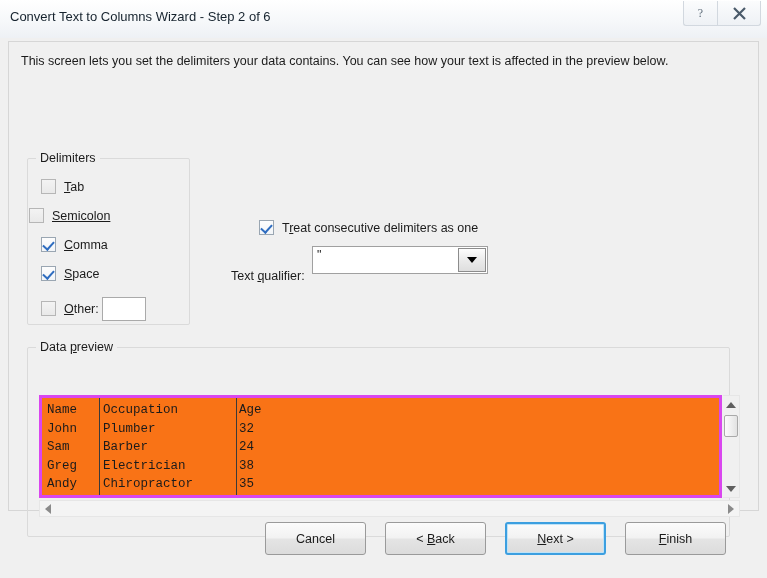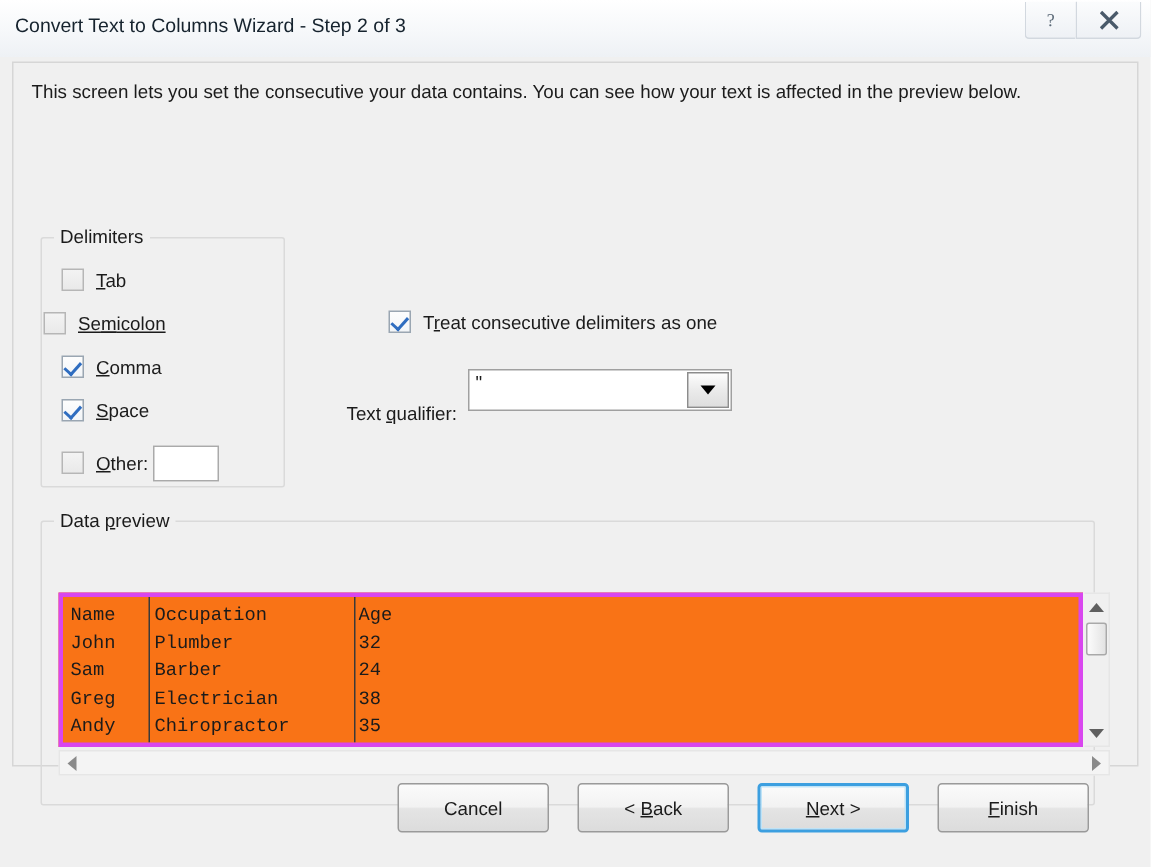--- a/index.html
+++ b/index.html
@@ -192,21 +192,21 @@
     border-top: 6px solid #000000;
   }
 
   .qualifier-label {
     position: absolute;
     left: 222px; top: 211px;
     font-size: 12.5px;
     white-space: nowrap;
     margin-top: 16px;
   }
-  #treat-row { left: 222px; top: 165px; padding-left: 28px; }
+  #treat-row { left: 222px; top: 178px; padding-left: 28px; }
 
   
   .preview-wrap {
     position: absolute;
     left: 11px; top: 47px;
     width: 700px; height: 103px;
   }
   .preview-box {
     position: absolute;
     left: 0; top: 0;
@@ -336,42 +336,42 @@
   #btn-back   { left: 385px; }
   #btn-next   { left: 505px; }
   #btn-finish { left: 625px; }
 </style>
 </head>
 <body>
 
 <div class="dialog">
 
   <div class="titlebar">
-    <div class="titlebar-text">Convert Text to Columns Wizard - Step 2 of 3</div>
+    <div class="titlebar-text">Convert Text to Columns Wizard - Step 2 of 6</div>
     <div class="winbtns">
       <div class="winbtn help">
         <span>
           <svg width="13" height="14" viewBox="0 0 13 14">
             <text x="6.5" y="11" text-anchor="middle" font-family="Liberation Serif, serif" font-size="12" fill="#5a6876">?</text>
           </svg>
         </span>
       </div>
       <div class="winbtn close">
         <span>
           <svg width="15" height="13" viewBox="0 0 15 13">
             <path d="M2 1 L13 12 M13 1 L2 12" stroke="#4a5a6a" stroke-width="2.2" fill="none"></path>
           </svg>
         </span>
       </div>
     </div>
   </div>
 
   <div class="content-panel">
 
-    <div class="intro">This screen lets you set the consecutive your data contains.  You can see how your text is affected in the preview below.</div>
+    <div class="intro">This screen lets you set the delimiters your data contains.  You can see how your text is affected in the preview below.</div>
 
     <div class="groupbox" id="delimiters-group">
       <span class="gb-title">Delimiters</span>
     </div>
 
     <div class="cbrow" style="left:32px; top:137px;">
       <span class="cbox"></span>
       <span class="cblabel"><u>T</u>ab</span>
     </div>
     <div class="cbrow" style="left:20px; top:166px;text-decoration:underline;">

